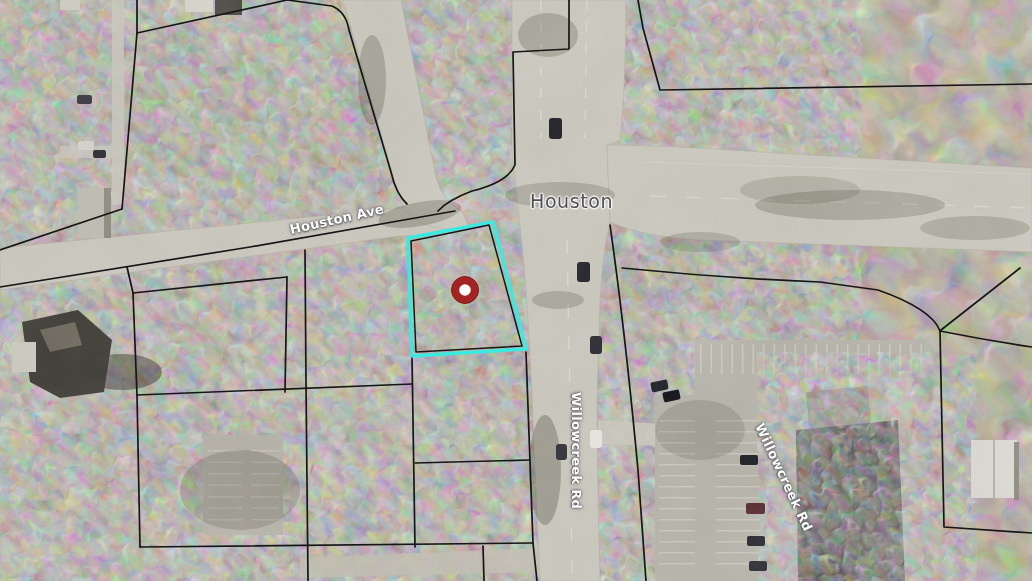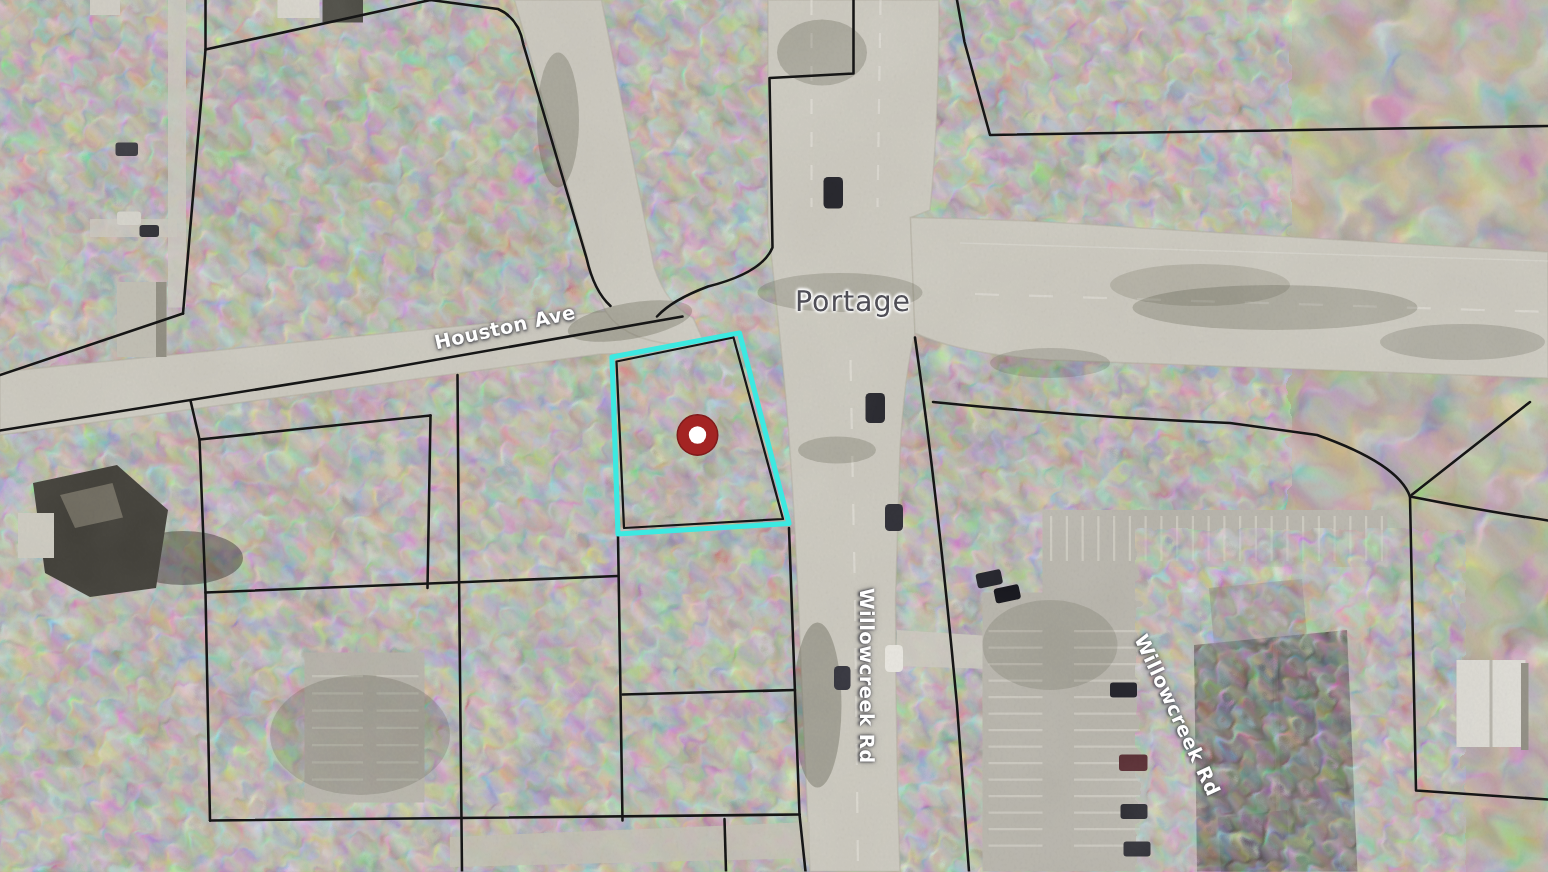--- a/index.html
+++ b/index.html
@@ -248,17 +248,17 @@
       <polygon points="408,238 493,222 526,349 412,356" fill="none" stroke="#3ce9e1" stroke-width="3.4" stroke-linejoin="round"></polygon>
       <polygon points="411,241 489,225 522,346 416,352" fill="none" stroke="#161616" stroke-width="1.5" stroke-linejoin="round"></polygon>
     </g>
 
     <g>
       <circle cx="465" cy="290" r="13.5" fill="#a32423" stroke="#7e1b1b" stroke-width="1"></circle>
       <circle cx="465" cy="290" r="5.8" fill="#ffffff"></circle>
     </g>
   </svg>
 
-  <div id="lbl-city" class="city-label">Portage</div>
+  <div id="lbl-city" class="city-label">Houston</div>
   <div id="lbl-houston" class="street-label">Houston Ave</div>
   <div id="lbl-wc-ns" class="street-label">Willowcreek Rd</div>
   <div id="lbl-wc-se" class="street-label">Willowcreek Rd</div>
 </div>
 
 </body></html>

